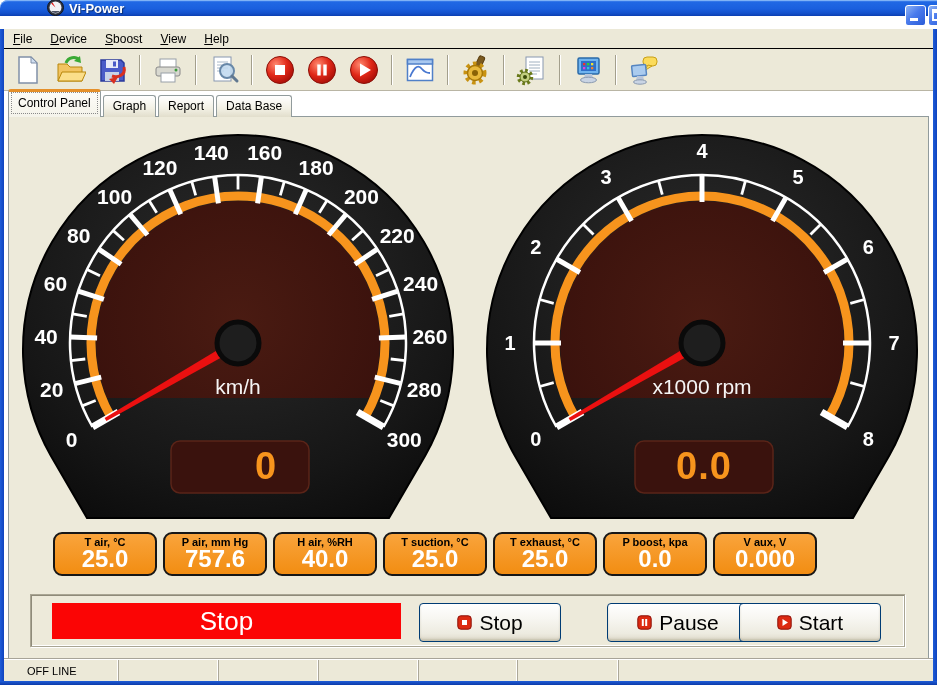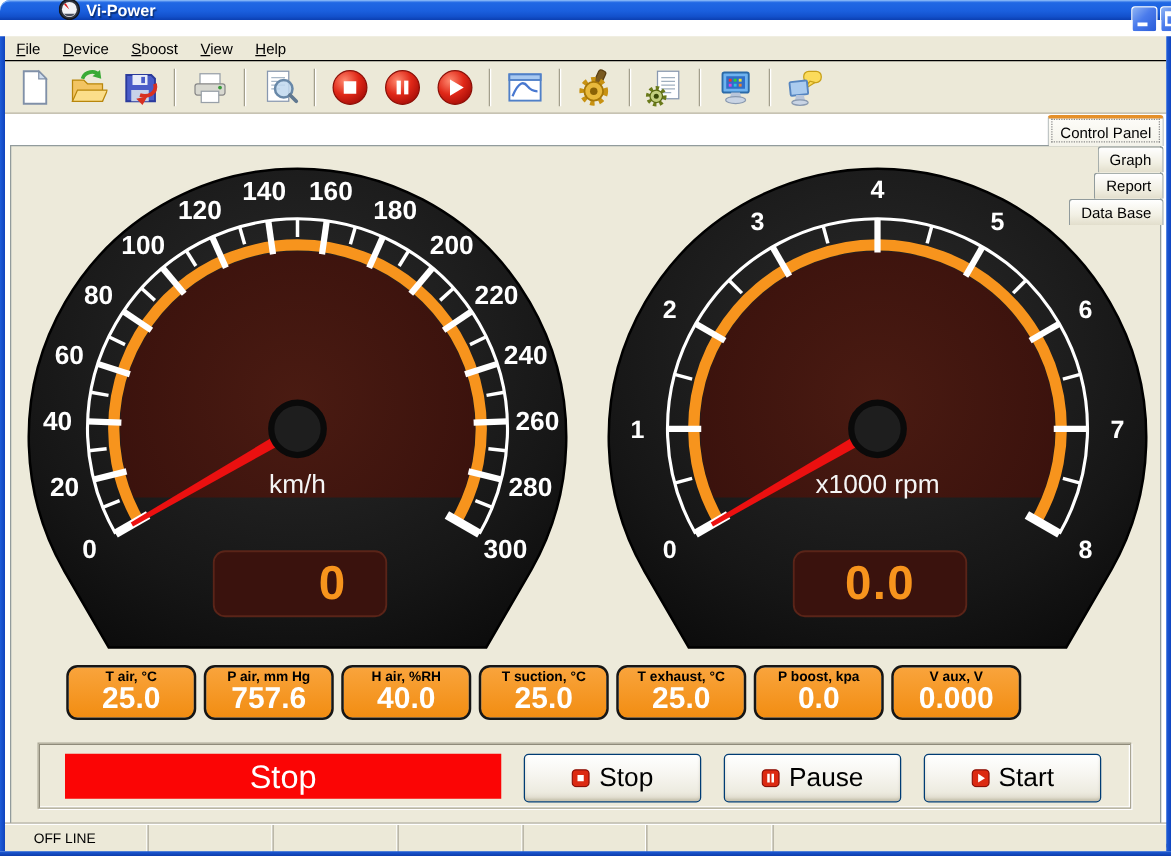--- a/index.html
+++ b/index.html
@@ -19,21 +19,21 @@
     display:flex;align-items:center;font-size:12px;color:#000;border-bottom:7px solid #000000;}
   .mi{padding:2px 9px;cursor:default;}
   .mi u{text-decoration:underline;}
   
   .toolbar{position:absolute;left:4px;top:49px;width:929px;height:42px;background:#ECE9D8;
     display:flex;align-items:center;gap:6px;padding-left:6px;box-sizing:border-box;border-bottom:1px solid #B9B5A4;}
   .tbtn{width:36px;height:36px;display:flex;align-items:center;justify-content:center;}
   .tbtn svg{width:32px;height:32px;}
   .tsep{width:0;height:30px;border-left:1px solid #A39F8C;border-right:1px solid #FFFFFF;margin:0 3px;}
   
-  .tabbar{position:absolute;left:8px;top:92px;width:925px;height:25px;display:flex;align-items:flex-end;z-index:3;flex-direction:column;}
+  .tabbar{position:absolute;left:8px;top:92px;width:925px;height:25px;display:flex;align-items:flex-end;z-index:3;}
   .tab{height:21px;line-height:20px;padding:0 9px;font-size:12px;margin-right:2px;
     background:linear-gradient(#FFFFFF,#F2F0E4 60%,#E2DECC);border:1px solid #919B9C;border-bottom:none;
     border-radius:3px 3px 0 0;color:#000;cursor:default;}
   .tab.active{height:25px;line-height:22px;background:linear-gradient(#FDFCF8,#F4F3EA);
     border-top:3px solid #E5902A;outline:1px dotted #8A8A8A;outline-offset:-4px;position:relative;z-index:4;}
   
   .page{position:absolute;left:8px;top:116px;width:919px;height:542px;background:#EDEADA;
     border:1px solid #919B9C;box-sizing:content-box;}
   .gauge{position:absolute;width:436px;height:400px;}
   #gauge0{left:20px;top:126px;}
@@ -46,21 +46,21 @@
   .sbox .svalue{font-size:24px;font-weight:bold;color:#fff;line-height:24px;margin-top:-1px;}
   
   .ctrlpanel{position:absolute;left:30px;top:594px;width:875px;height:53px;
     border:1px solid #A9A593;box-shadow:inset 1px 1px 0 #8F8B7A, 1px 1px 0 #FFFFFF, inset -1px -1px 0 #FFFFFF;box-sizing:border-box;}
   .banner{position:absolute;left:21px;top:8px;width:349px;height:36px;background:#FB0505;color:#fff;
     font-size:26px;display:flex;align-items:center;justify-content:center;}
   .xpbtn{position:absolute;top:8px;width:140px;height:37px;border:1px solid #003C74;border-radius:4px;
     background:linear-gradient(180deg,#FFFFFF 0%,#F7F6F1 40%,#EDEBE0 80%,#DDD8C8 100%);
     display:flex;align-items:center;justify-content:center;gap:7px;font-size:21px;color:#000;
     box-shadow:inset 0 -2px 2px rgba(175,170,145,.5);cursor:default;}
-  #btn-stop{left:388px;} #btn-pause{left:548px;} #btn-start{left:708px;}
+  #btn-stop{left:388px;} #btn-pause{left:576px;} #btn-start{left:708px;}
   .xpbtn svg{width:15px;height:15px;}
   
   .statusbar{position:absolute;left:4px;top:659px;width:929px;height:22px;background:#ECE9D8;
     border-top:1px solid #FFFFFF;box-shadow:0 -1px 0 #A8A498;display:flex;font-size:11px;color:#000;padding-left:16px;}
   .spanel{height:100%;display:flex;align-items:center;padding-left:7px;box-sizing:border-box;
     border-right:1px solid #ACA899;box-shadow:inset -1px 0 0 #FFFFFF;}
   .spanel.last{flex:1;border-right:none;box-shadow:none;position:relative;}
   .grip{position:absolute;right:2px;bottom:3px;width:12px;height:12px;}
   .grip i{position:absolute;width:3px;height:3px;background:#C6C2B2;box-shadow:-1px -1px 0 #8F8B7A;}
   

